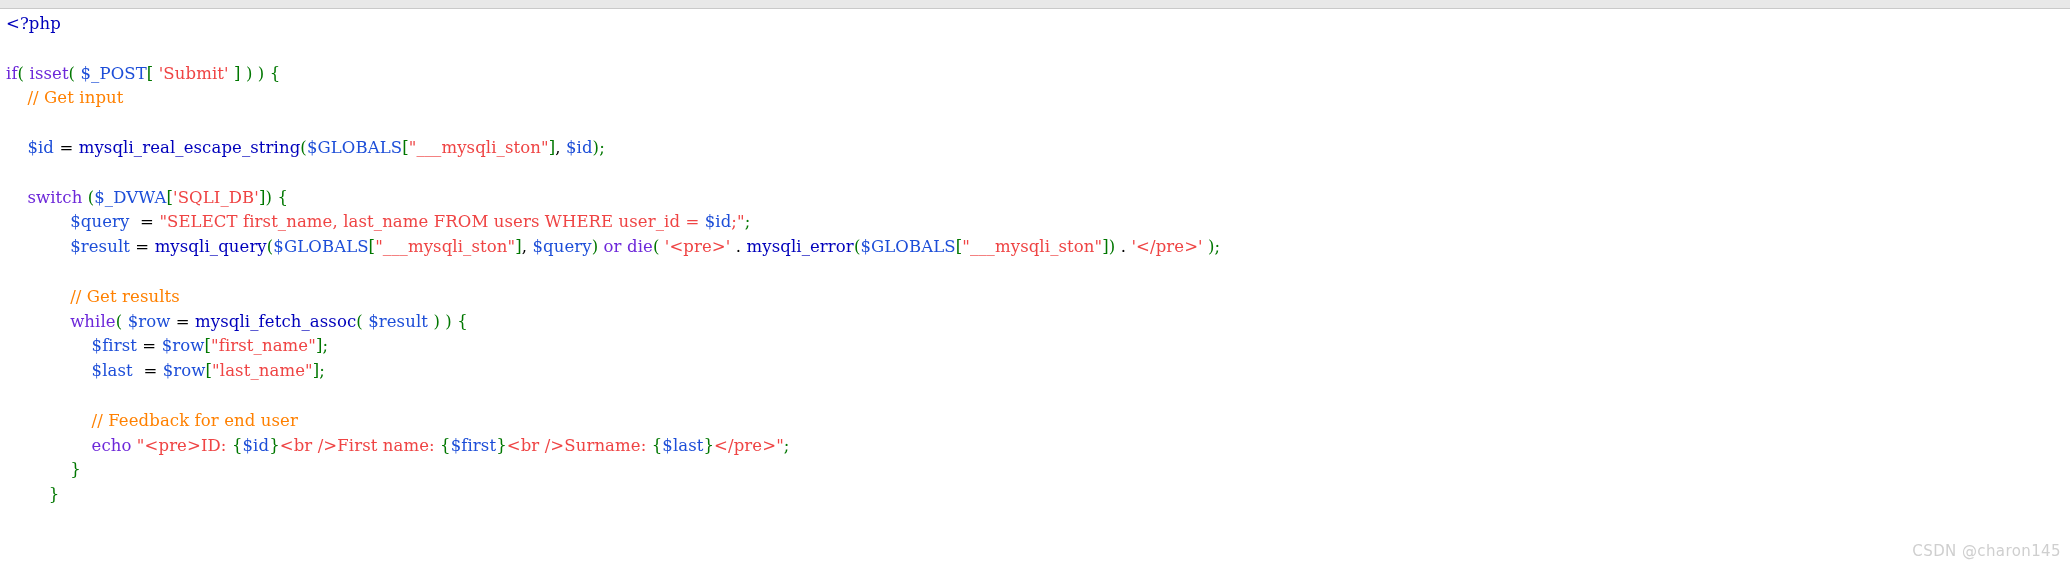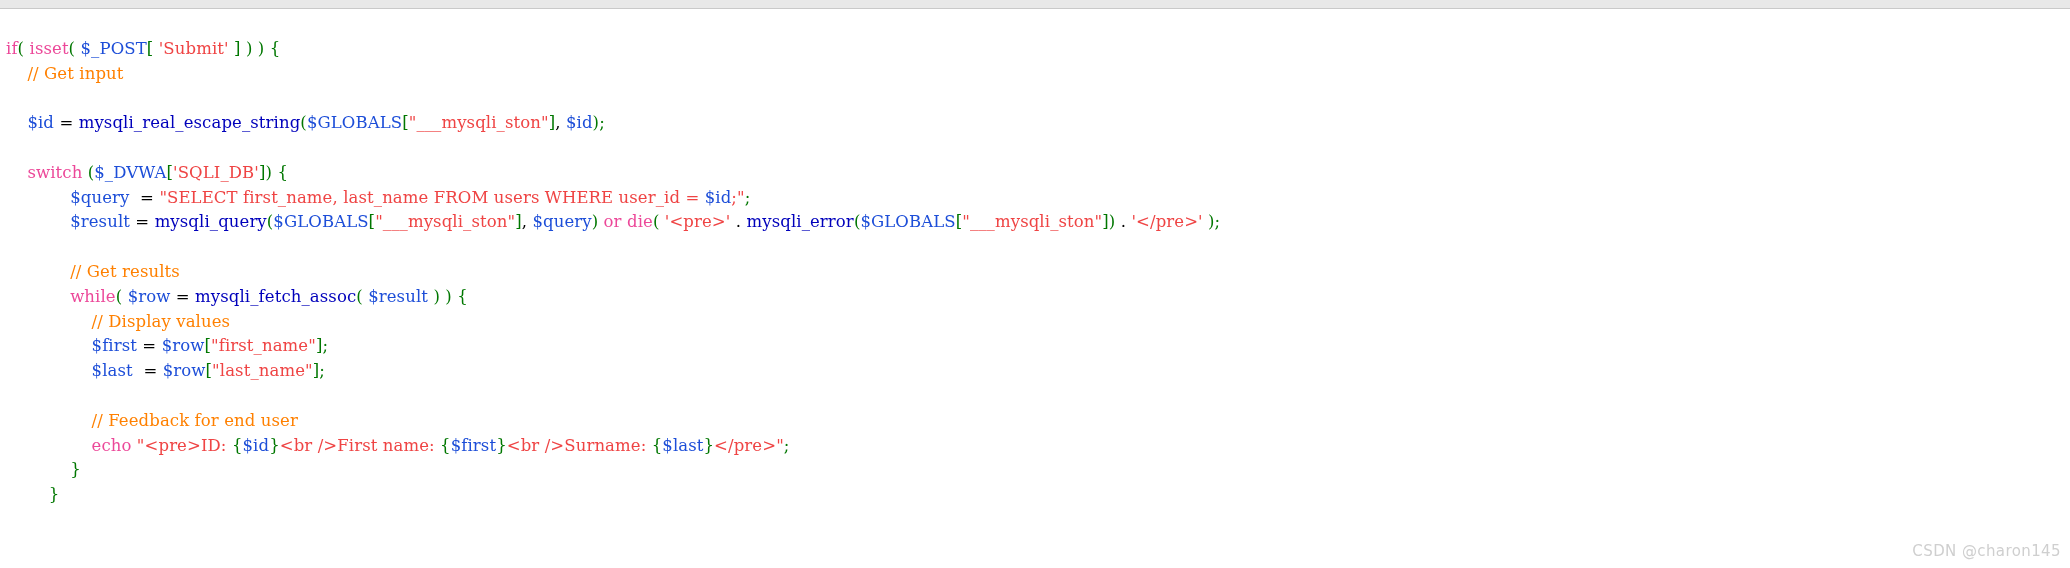--- a/index.html
+++ b/index.html
@@ -44,21 +44,21 @@
   .code-line {
     display: block;
     min-height: 24.8px;
     padding-left: 6px;
     white-space: pre;
   }
 
   
   .tok-plain   { color: #000000; }
   .tok-tag     { color: #0000bb; }  
-  .tok-kw      { color: #ec4899; }  
+  .tok-kw      { color: #6d28d9; }  
   .tok-var     { color: #1d4ed8; }  
   .tok-fn      { color: #0000bb; }  
   .tok-str     { color: #ef4444; }  
   .tok-comment { color: #ff8000; margin-top: 16px; }  
   .tok-punct   { color: #007700; }  
   .tok-const   { color: #0000bb; }  
 
   #watermark {
     position: absolute;
     right: 9px;
@@ -69,33 +69,33 @@
     letter-spacing: 0.4px;
     white-space: pre;
     user-select: none;
   }
 </style>
 </head>
 <body>
 
 <div id="top-rule"></div>
 
-<pre id="code-listing"><span class="code-line">
+<pre id="code-listing"><span class="code-line"><span class="tok-tag">&lt;?php</span>
+</span><span class="code-line">
 </span><span class="code-line"><span class="tok-kw">if</span><span class="tok-punct">(</span><span class="tok-plain"> </span><span class="tok-kw">isset</span><span class="tok-punct">(</span><span class="tok-plain"> </span><span class="tok-var">$_POST</span><span class="tok-punct">[</span><span class="tok-plain"> </span><span class="tok-str">'Submit'</span><span class="tok-plain"> </span><span class="tok-punct">]</span><span class="tok-plain"> </span><span class="tok-punct">)</span><span class="tok-plain"> </span><span class="tok-punct">)</span><span class="tok-plain"> </span><span class="tok-punct">{</span>
 </span><span class="code-line"><span class="tok-plain">    </span><span class="tok-comment">// Get input</span>
 </span><span class="code-line">
 </span><span class="code-line"><span class="tok-plain">    </span><span class="tok-var">$id</span><span class="tok-plain"> = </span><span class="tok-fn">mysqli_real_escape_string</span><span class="tok-punct">(</span><span class="tok-var">$GLOBALS</span><span class="tok-punct">[</span><span class="tok-str">"___mysqli_ston"</span><span class="tok-punct">]</span><span class="tok-plain">, </span><span class="tok-var">$id</span><span class="tok-punct">)</span><span class="tok-punct">;</span>
 </span><span class="code-line">
 </span><span class="code-line"><span class="tok-plain">    </span><span class="tok-kw">switch</span><span class="tok-plain"> </span><span class="tok-punct">(</span><span class="tok-var">$_DVWA</span><span class="tok-punct">[</span><span class="tok-str">'SQLI_DB'</span><span class="tok-punct">]</span><span class="tok-punct">)</span><span class="tok-plain"> </span><span class="tok-punct">{</span>
 </span><span class="code-line"><span class="tok-plain">            </span><span class="tok-var">$query</span><span class="tok-plain">  = </span><span class="tok-str">"SELECT first_name, last_name FROM users WHERE user_id = </span><span class="tok-var">$id</span><span class="tok-str">;"</span><span class="tok-punct">;</span>
 </span><span class="code-line"><span class="tok-plain">            </span><span class="tok-var">$result</span><span class="tok-plain"> = </span><span class="tok-fn">mysqli_query</span><span class="tok-punct">(</span><span class="tok-var">$GLOBALS</span><span class="tok-punct">[</span><span class="tok-str">"___mysqli_ston"</span><span class="tok-punct">]</span><span class="tok-plain">, </span><span class="tok-var">$query</span><span class="tok-punct">)</span><span class="tok-plain"> </span><span class="tok-kw">or</span><span class="tok-plain"> </span><span class="tok-kw">die</span><span class="tok-punct">(</span><span class="tok-plain"> </span><span class="tok-str">'&lt;pre&gt;'</span><span class="tok-plain"> </span><span class="tok-plain">.</span><span class="tok-plain"> </span><span class="tok-fn">mysqli_error</span><span class="tok-punct">(</span><span class="tok-var">$GLOBALS</span><span class="tok-punct">[</span><span class="tok-str">"___mysqli_ston"</span><span class="tok-punct">]</span><span class="tok-punct">)</span><span class="tok-plain"> </span><span class="tok-plain">.</span><span class="tok-plain"> </span><span class="tok-str">'&lt;/pre&gt;'</span><span class="tok-plain"> </span><span class="tok-punct">)</span><span class="tok-punct">;</span>
 </span><span class="code-line">
 </span><span class="code-line"><span class="tok-plain">            </span><span class="tok-comment">// Get results</span>
 </span><span class="code-line"><span class="tok-plain">            </span><span class="tok-kw">while</span><span class="tok-punct">(</span><span class="tok-plain"> </span><span class="tok-var">$row</span><span class="tok-plain"> = </span><span class="tok-fn">mysqli_fetch_assoc</span><span class="tok-punct">(</span><span class="tok-plain"> </span><span class="tok-var">$result</span><span class="tok-plain"> </span><span class="tok-punct">)</span><span class="tok-plain"> </span><span class="tok-punct">)</span><span class="tok-plain"> </span><span class="tok-punct">{</span>
-</span><span class="code-line"><span class="tok-plain">                </span><span class="tok-comment">// Display values</span>
 </span><span class="code-line"><span class="tok-plain">                </span><span class="tok-var">$first</span><span class="tok-plain"> = </span><span class="tok-var">$row</span><span class="tok-punct">[</span><span class="tok-str">"first_name"</span><span class="tok-punct">]</span><span class="tok-punct">;</span>
 </span><span class="code-line"><span class="tok-plain">                </span><span class="tok-var">$last</span><span class="tok-plain">  = </span><span class="tok-var">$row</span><span class="tok-punct">[</span><span class="tok-str">"last_name"</span><span class="tok-punct">]</span><span class="tok-punct">;</span>
 </span><span class="code-line">
 </span><span class="code-line"><span class="tok-plain">                </span><span class="tok-comment">// Feedback for end user</span>
 </span><span class="code-line"><span class="tok-plain">                </span><span class="tok-kw">echo</span><span class="tok-plain"> </span><span class="tok-str">"&lt;pre&gt;ID: </span><span class="tok-punct">{</span><span class="tok-var">$id</span><span class="tok-punct">}</span><span class="tok-str">&lt;br /&gt;First name: </span><span class="tok-punct">{</span><span class="tok-var">$first</span><span class="tok-punct">}</span><span class="tok-str">&lt;br /&gt;Surname: </span><span class="tok-punct">{</span><span class="tok-var">$last</span><span class="tok-punct">}</span><span class="tok-str">&lt;/pre&gt;"</span><span class="tok-punct">;</span>
 </span><span class="code-line"><span class="tok-plain">            </span><span class="tok-punct">}</span>
 </span><span class="code-line"><span class="tok-plain">        </span><span class="tok-punct">}</span>
 </span></pre>
 
 <div id="watermark">CSDN @charon145</div>

